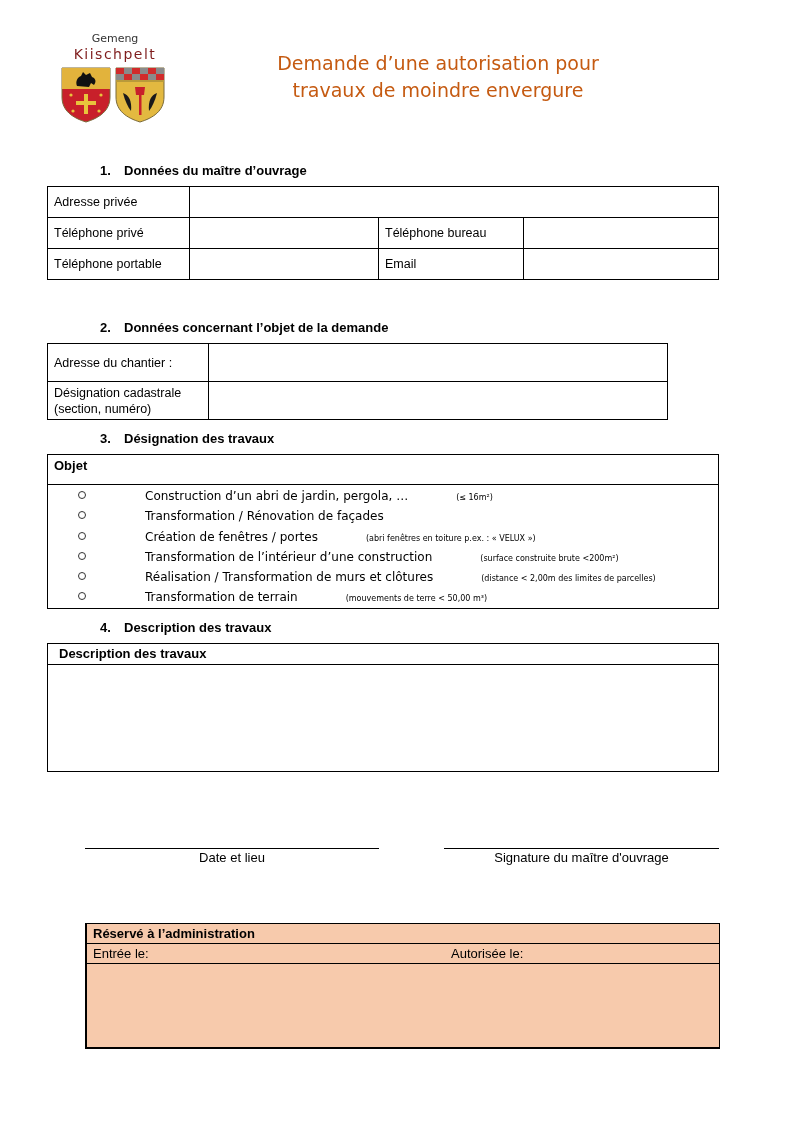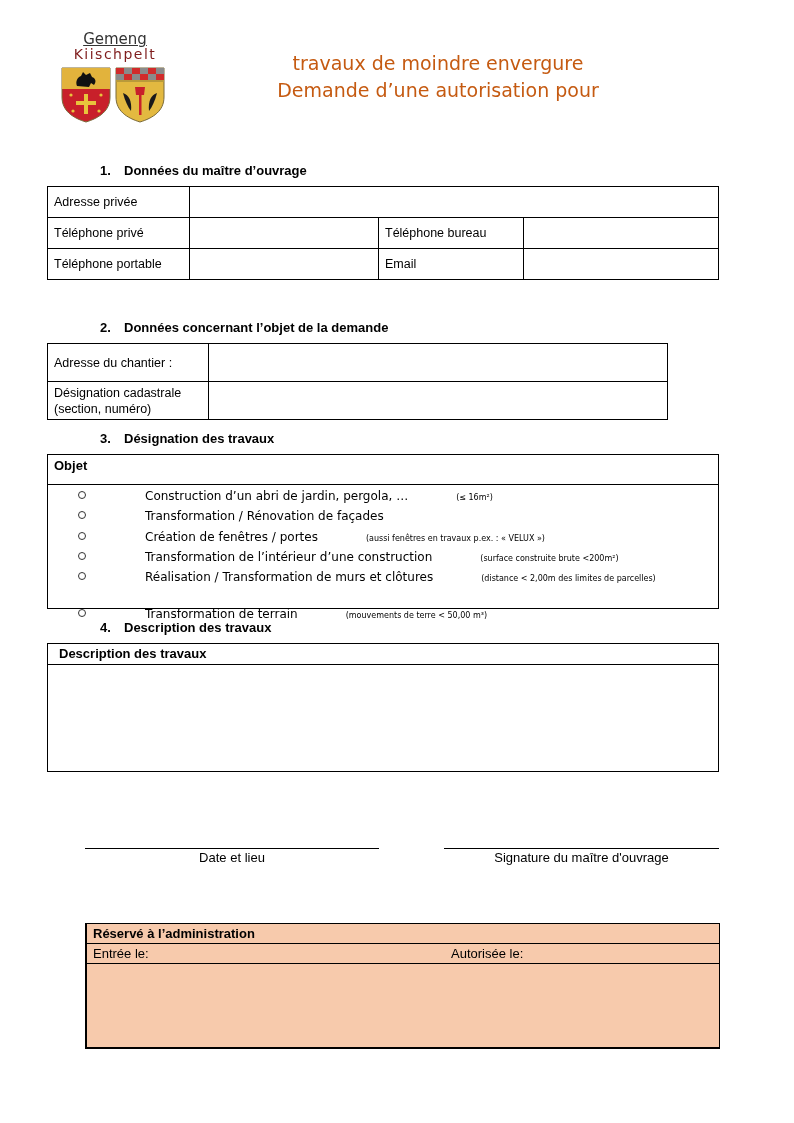--- a/index.html
+++ b/index.html
@@ -1,21 +1,21 @@
 <!DOCTYPE html>
 <html><head>
 <meta charset="utf-8">
 <style>
   html, body { margin:0; padding:0; background:#ffffff; }
   body { width:794px; height:1123px; position:relative; font-family:"Liberation Sans", sans-serif; color:#000; }
   .abs { position:absolute; }
 
   
   .logo-top { left:60px; top:32px; width:110px; text-align:center; font-family:"DejaVu Sans", sans-serif; color:#333; }
-  .logo-top .l1 { font-size:15px; line-height:14px;text-decoration:underline; }
+  .logo-top .l1 { font-size:11px; line-height:14px; }
   .logo-top .l2 { font-size:14px; letter-spacing:1.5px; line-height:16px; color:#7f1d1d; }
   .shield { position:absolute; top:67px; width:50px; height:56px; }
 
   
   .title { left:230px; top:50px; width:416px; text-align:center; color:#c55a11; font-family:"DejaVu Sans", sans-serif; font-size:19px; line-height:27px; }
 
   .section-h { font-weight:bold; font-size:13px; }
   .section-h .num { display:inline-block; width:24px; }
 
   table.grid { position:absolute; border-collapse:collapse; font-size:12.5px; }
@@ -68,22 +68,22 @@
   <rect x="33" y="7" width="8" height="6" fill="#8a8a8a"></rect>
     <rect x="41" y="7" width="8" height="6" fill="#d12b2b"></rect>
   <rect x="1" y="13" width="48" height="2" fill="#b99a3a"></rect>
   <rect x="24" y="20" width="2.5" height="28" fill="#c8202a"></rect>
   <path d="M20 20 L30 20 L29 28 L21 28 Z" fill="#c8202a"></path>
   <path d="M8 26 C14 28 17 34 16 44 C13 40 10 34 8 26 Z" fill="#1a1a1a"></path>
   <path d="M42 26 C36 28 33 34 34 44 C37 40 40 34 42 26 Z" fill="#1a1a1a"></path>
 </svg>
 
 <div class="abs title">
+  <div>Demande d’une autorisation pour</div>
   <div>travaux de moindre envergure</div>
-  <div>Demande d’une autorisation pour</div>
 </div>
 
 <div class="abs section-h" style="left:100px; top:163px;">
   <span class="num">1.</span><span>Données du maître d’ouvrage</span>
 </div>
 <table class="grid" style="left:47px; top:186px; width:672px;">
   <colgroup>
       <col style="width:142px">
       <col style="width:189px">
       <col style="width:145px">
@@ -143,33 +143,33 @@
       <span>Construction d’un abri de jardin, pergola, …</span>
       <span class="small">(≤ 16m²)</span>
     </div>
     <div class="opt" style="top:54px;">
       <span class="bullet"></span>
       <span>Transformation / Rénovation de façades</span>
     </div>
     <div class="opt" style="top:75px;">
       <span class="bullet"></span>
       <span>Création de fenêtres / portes</span>
-      <span class="small">(aussi fenêtres en travaux p.ex. : « VELUX »)</span>
+      <span class="small">(abri fenêtres en toiture p.ex. : « VELUX »)</span>
     </div>
     <div class="opt" style="top:95px;">
       <span class="bullet"></span>
       <span>Transformation de l’intérieur d’une construction</span>
       <span class="small">(surface construite brute &lt;200m²)</span>
     </div>
     <div class="opt" style="top:115px;">
       <span class="bullet"></span>
       <span>Réalisation / Transformation de murs et clôtures</span>
       <span class="small">(distance &lt; 2,00m des limites de parcelles)</span>
     </div>
-    <div class="opt" style="top:135px;margin-top:17px;">
+    <div class="opt" style="top:135px;">
       <span class="bullet"></span>
       <span>Transformation de terrain</span>
       <span class="small">(mouvements de terre &lt; 50,00 m³)</span>
     </div>
   </div>
 </div>
 
 <div class="abs section-h" style="left:100px; top:620px;">
   <span class="num">4.</span><span>Description des travaux</span>
 </div>

